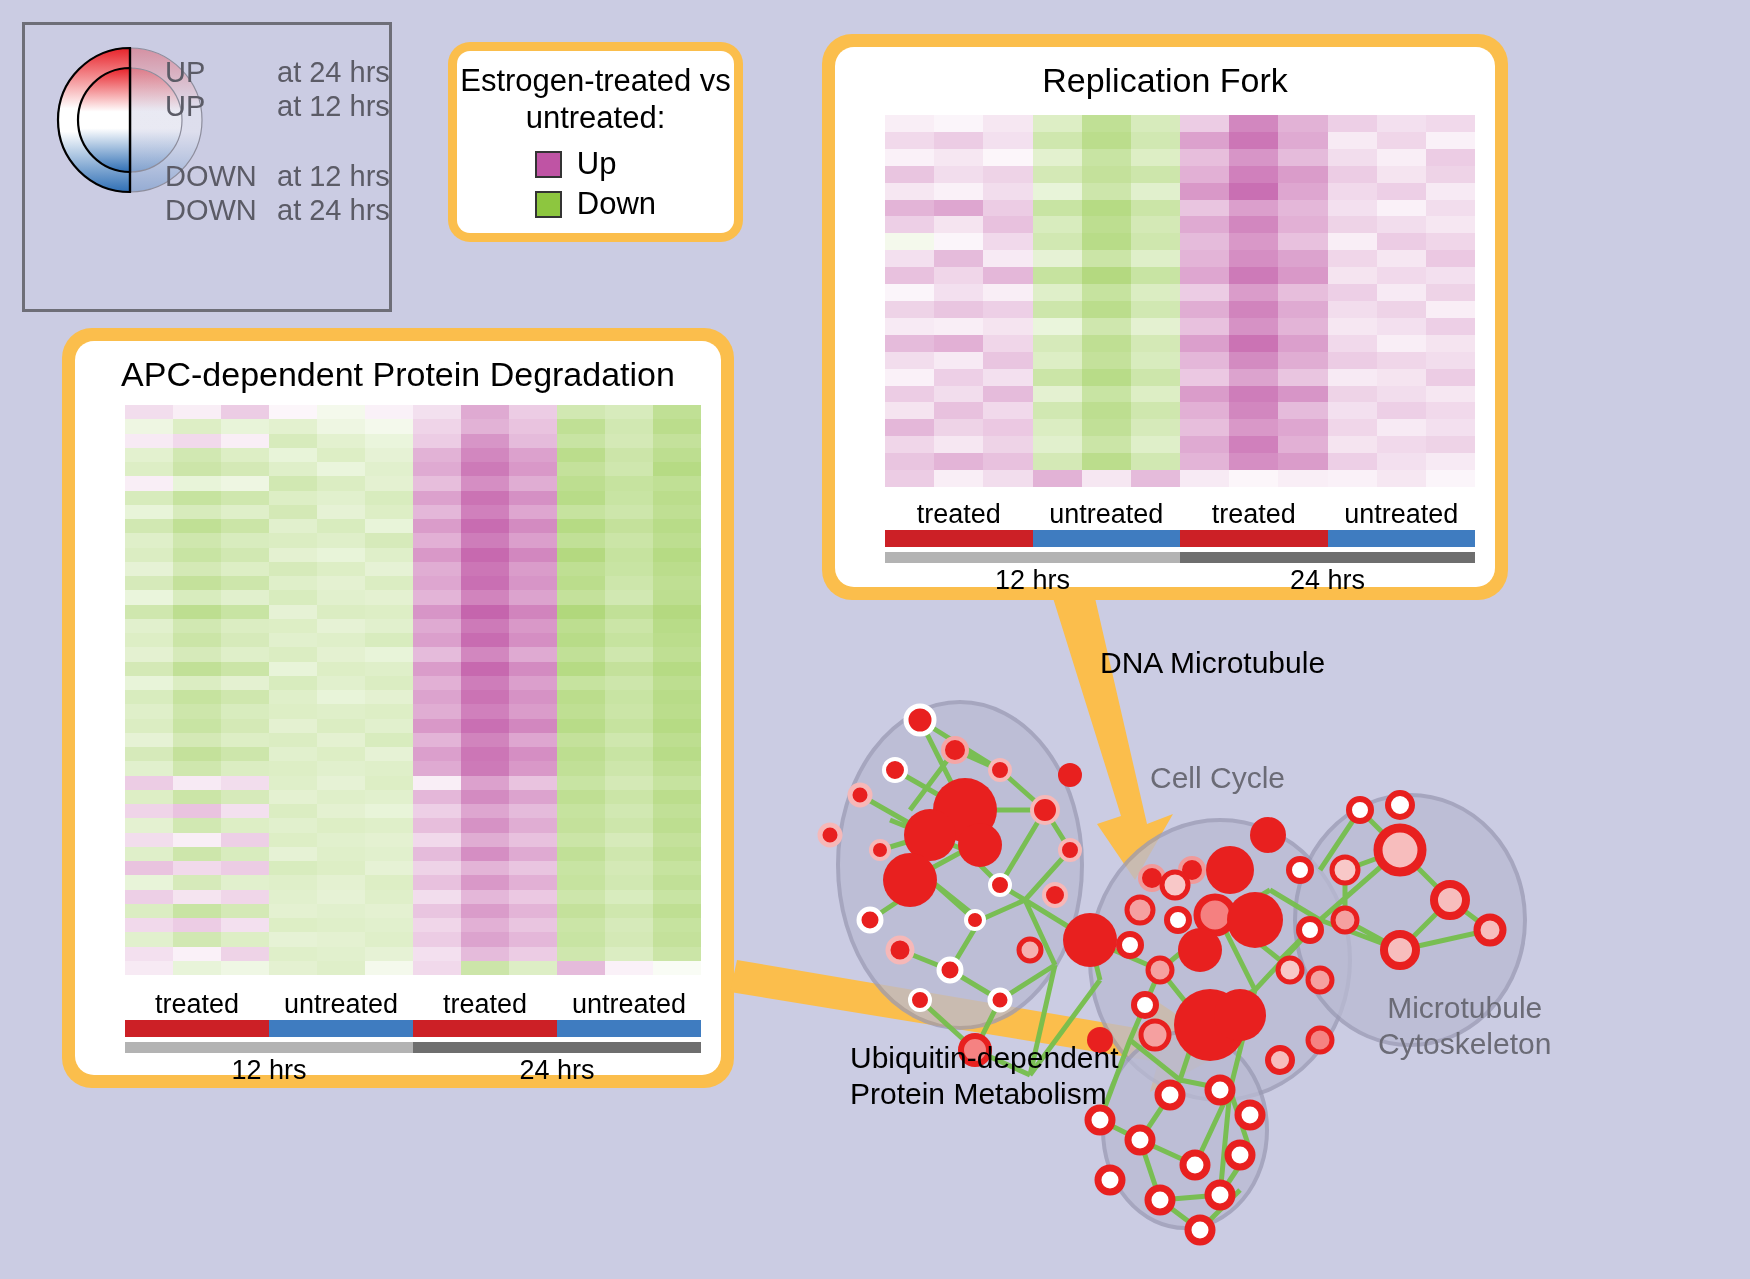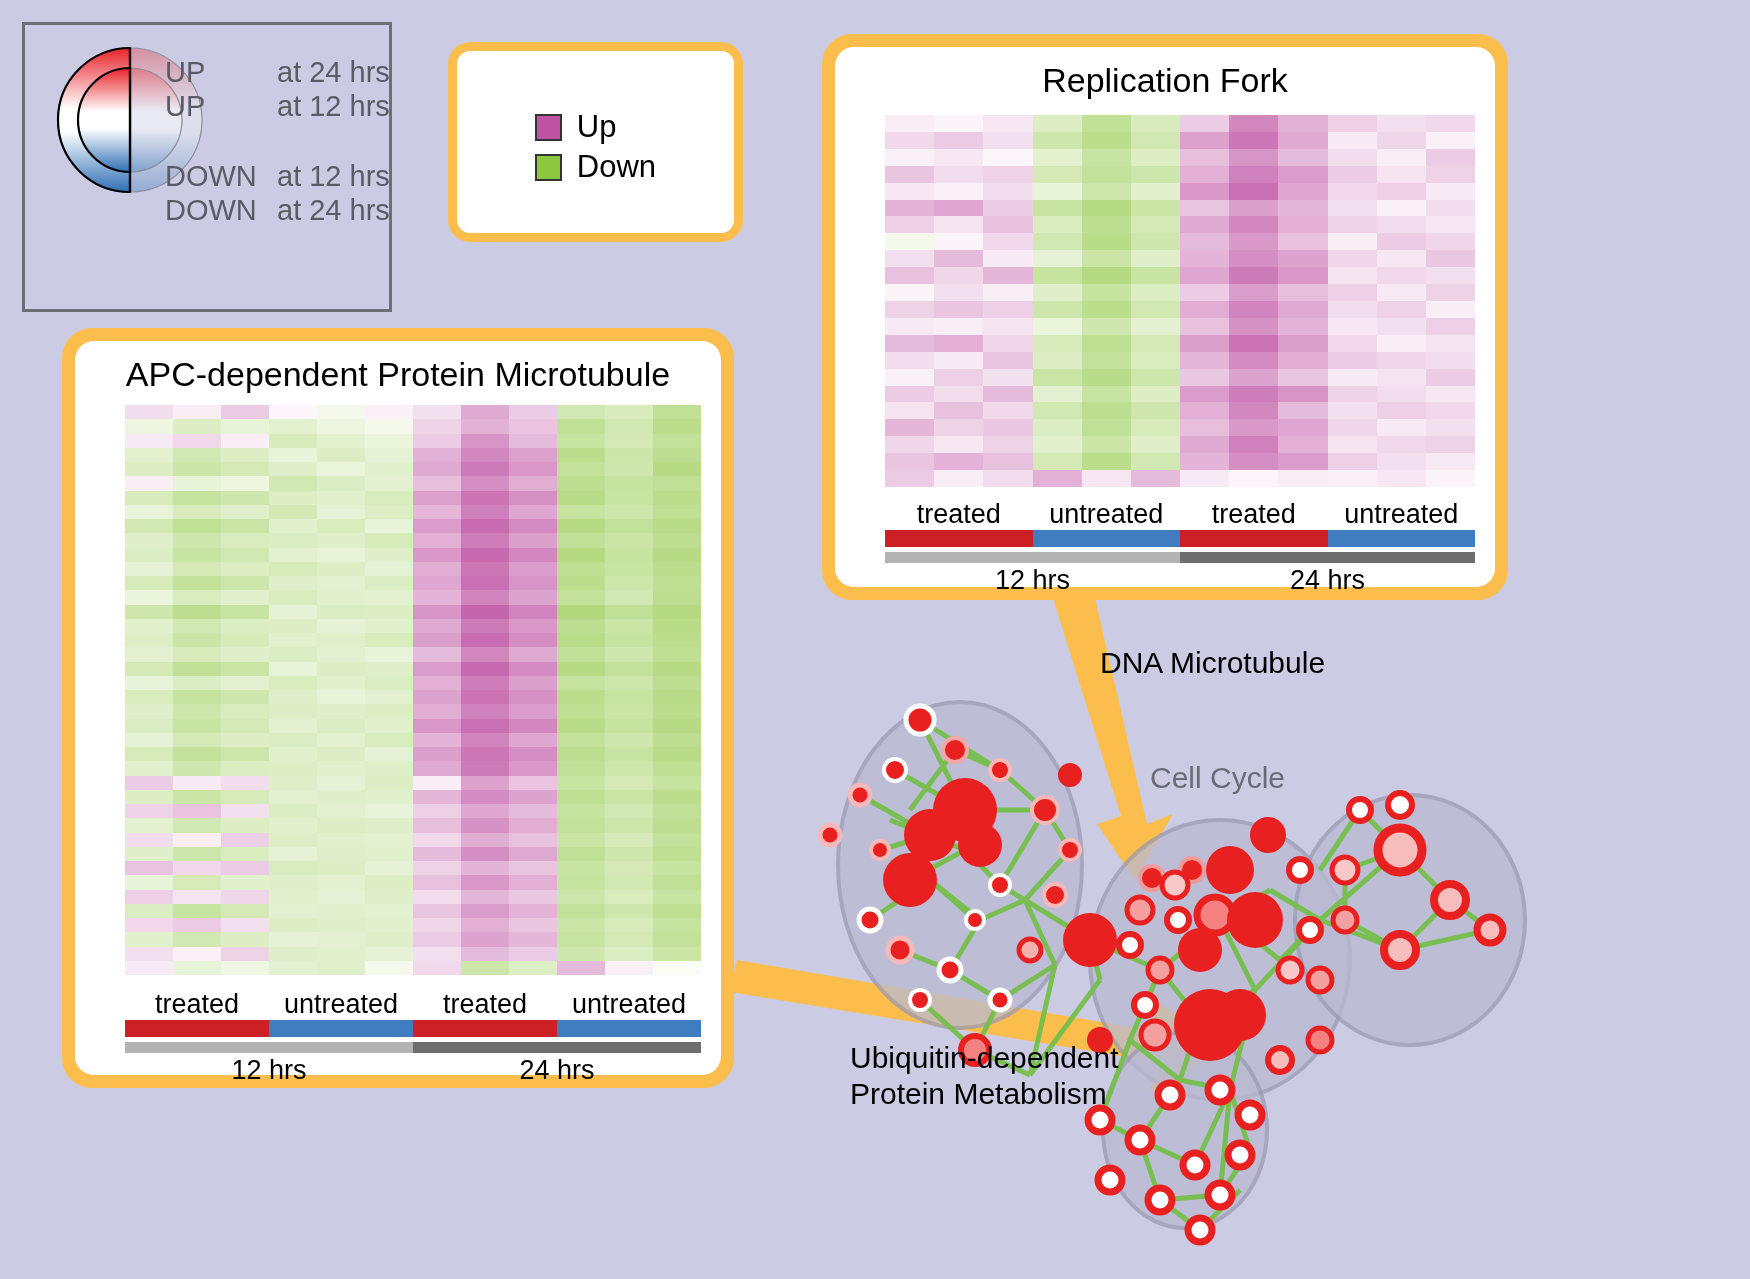--- a/index.html
+++ b/index.html
@@ -112,20 +112,22 @@
     </div>
     <div class="wl-row">
       <span class="wl-k">DOWN</span>
       <span class="wl-v">at 24 hrs</span>
     </div>
   </div>
 </div>
 
 <div class="abs" id="ud-box">
   <div id="ud-inner">
+    <div id="ud-title">Estrogen-treated
+vs untreated:</div>
     <div style="margin-top:6px;">
       <div class="ud-row">
         <span class="ud-sw" id="sw-up" style="background: rgb(191, 84, 164);"></span>
         <span class="ud-lab">Up</span>
       </div>
       <div class="ud-row">
         <span class="ud-sw" id="sw-dn" style="background: rgb(141, 198, 63);"></span>
         <span class="ud-lab">Down</span>
       </div>
     </div>
@@ -465,21 +467,21 @@
       <div class="foot-times">
         <span>12 hrs</span>
         <span>24 hrs</span>
       </div>
     </div>
   </div>
 </div>
 
 <div class="abs panel" id="p-apc" style="left:62px;top:328px;width:672px;height:760px;">
   <div class="panel-inner">
-    <div class="panel-title" style="padding-top:14px;">APC-dependent Protein Microtubule</div>
+    <div class="panel-title" style="padding-top:14px;">APC-dependent Protein Degradation</div>
     <div class="hm" id="hm-apc" style="position:absolute;left:50px;right:20px;top:64px;height:570px;">
         <div class="hm-row">
           <div class="hm-c" style="background: rgb(242, 221, 237);"></div>
           <div class="hm-c" style="background: rgb(249, 238, 246);"></div>
           <div class="hm-c" style="background: rgb(236, 204, 228);"></div>
           <div class="hm-c" style="background: rgb(252, 246, 250);"></div>
           <div class="hm-c" style="background: rgb(244, 249, 236);"></div>
           <div class="hm-c" style="background: rgb(250, 241, 248);"></div>
           <div class="hm-c" style="background: rgb(243, 224, 239);"></div>
           <div class="hm-c" style="background: rgb(223, 170, 210);"></div>
@@ -1158,15 +1160,17 @@
       <circle cx="450" cy="495" r="12" fill="#fff" stroke="#e8201f" stroke-width="7"></circle>
       <circle cx="370" cy="475" r="12" fill="#fff" stroke="#e8201f" stroke-width="7"></circle>
       <circle cx="420" cy="470" r="12" fill="#fff" stroke="#e8201f" stroke-width="7"></circle>
       <circle cx="300" cy="500" r="12" fill="#fff" stroke="#e8201f" stroke-width="7"></circle>
       <circle cx="480" cy="440" r="12" fill="#f7bdbd" stroke="#e8201f" stroke-width="6"></circle>
       <circle cx="520" cy="420" r="12" fill="#f58282" stroke="#e8201f" stroke-width="5"></circle>
     </g>
   </svg>
   <div class="net-label" style="left:300px;top:25px;color:#000;">DNA Microtubule</div>
   <div class="net-label" style="left:350px;top:140px;color:#6b6b76;">Cell Cycle</div>
+  <div class="net-label" style="left:578px;top:370px;color:#6b6b76;text-align:center;">Microtubule
+Cytoskeleton</div>
   <div class="net-label" style="left:50px;top:420px;color:#000;">Ubiquitin-dependent
 Protein Metabolism</div>
 </div>
 
 </body></html>

